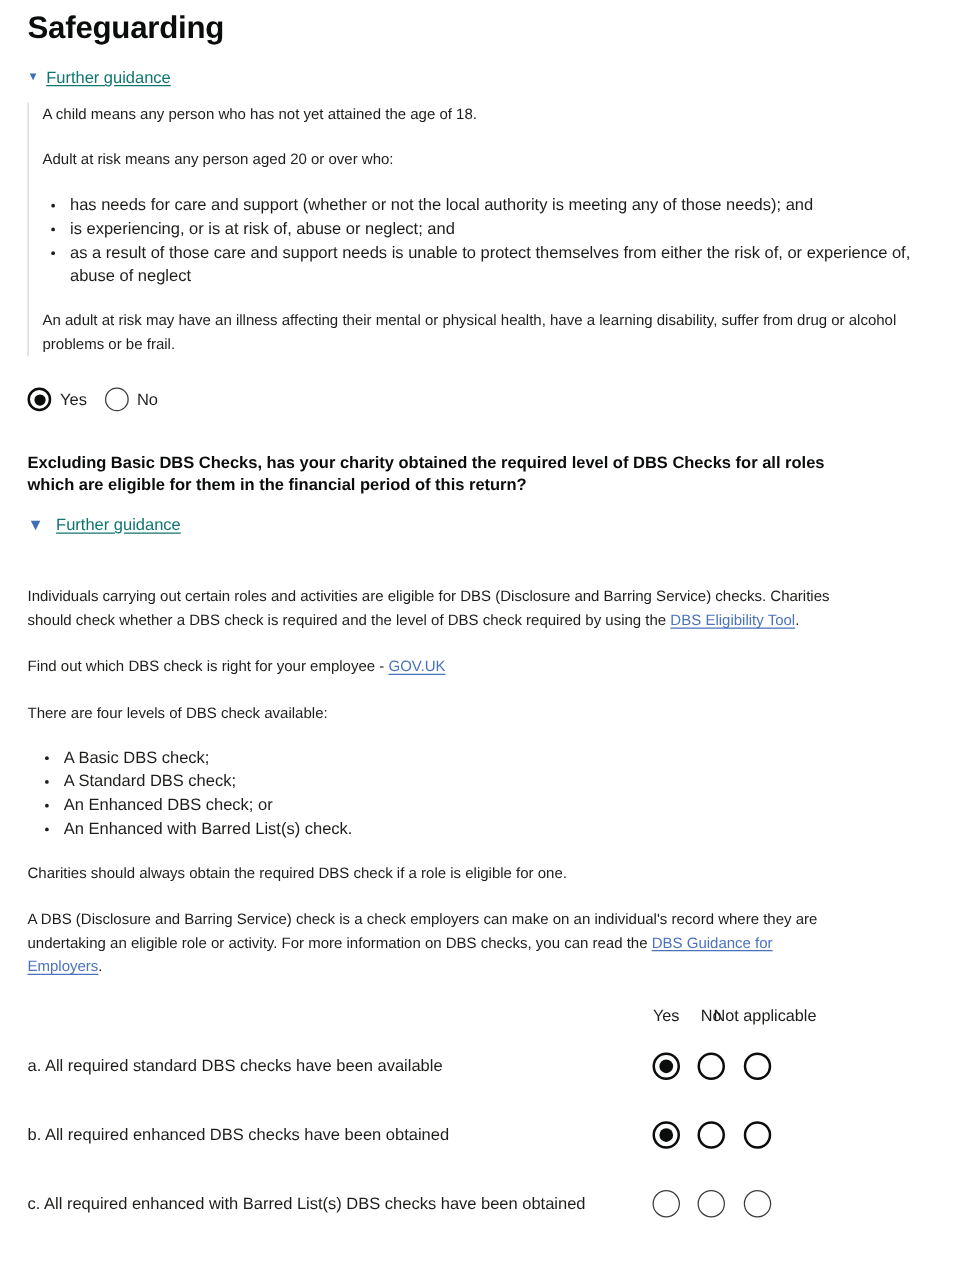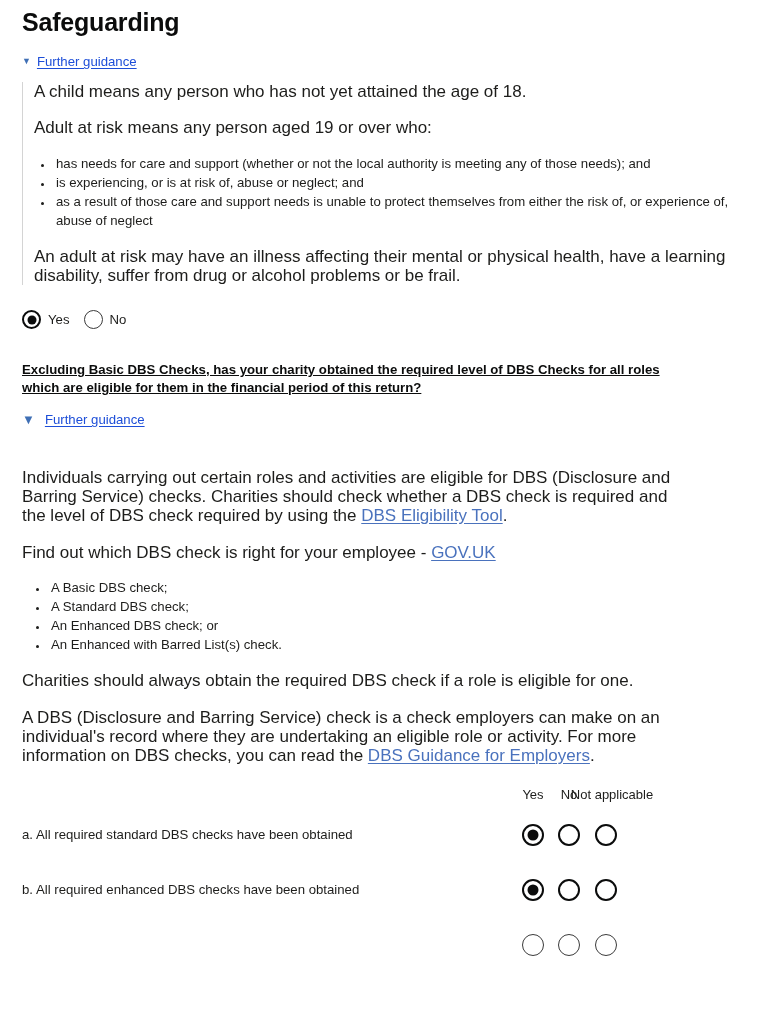--- a/index.html
+++ b/index.html
@@ -38,55 +38,55 @@
 
   
   .question {
     font-size: 13.2px;
     line-height: 18px;
     font-weight: bold;
     color: #0b0c0c;
     margin: 0;
   }
   .q1 { margin-top: 44px; }
-  .q2 { margin-top: 0; max-width: 652px; text-decoration: underline; }
+  .q2 { margin-top: 0; max-width: 652px; }
 
   
   .guidance-toggle {
     display: flex;
     align-items: center;
     margin-top: 14px;
     width: fit-content;
   }
   .tri {
     color: #3f6fb5;
     line-height: 1;
     display: inline-block;
   }
   .tri-small { font-size: 9px; margin-right: 6px; position: relative; top: 0px; }
   .tri-large { font-size: 13px; margin-right: 10px; position: relative; top: 0px; }
   .guidance-link {
     font-size: 13.2px;
     line-height: 17px;
-    color: #1d4ed8;
+    color: #0f766e;
     text-decoration: underline;
     text-underline-offset: 2px;
     cursor: pointer;
   }
 
   
   .guidance-body {
     border-left: 1px solid #d4d4d4;
     margin-top: 12px;
     padding: 0 0 0 11px;
     margin-left: 0px;
   }
   .guidance-body p,
   .plain-block p {
-    font-size: 17px;
+    font-size: 12px;
     line-height: 19px;
     margin: 0 0 0 0;
     color: #1d1d1b;
   }
   .guidance-body p + p { margin-top: 17px; }
   .guidance-body ul {
     margin: 17px 0 0 0;
     padding-left: 20px;
     list-style: disc;
   }
@@ -225,21 +225,21 @@
   <h1 class="page-title">Safeguarding</h1>
 
 
   <div class="guidance-toggle">
     <span class="tri tri-small">▼</span>
     <span class="guidance-link">Further guidance</span>
   </div>
 
   <div class="guidance-body">
     <p>A child means any person who has not yet attained the age of 18.</p>
-    <p>Adult at risk means any person aged 19 or over who:</p>
+    <p>Adult at risk means any person aged 20 or over who:</p>
     <ul>
       <li>has needs for care and support (whether or not the local authority is meeting any of those needs); and</li>
       <li>is experiencing, or is at risk of, abuse or neglect; and</li>
       <li>as a result of those care and support needs is unable to protect themselves from either the risk of, or experience of, abuse of neglect</li>
     </ul>
     <p>An adult at risk may have an illness affecting their mental or physical health, have a learning disability, suffer from drug or alcohol problems or be frail.</p>
   </div>
 
   <div class="yesno-row">
     <div class="yesno-item">
@@ -257,20 +257,21 @@
   <div class="guidance-toggle">
     <span class="tri tri-large">▼</span>
     <span class="guidance-link">Further guidance</span>
   </div>
 
   <div class="plain-block">
     <p><span>Individuals carrying out certain roles and activities are eligible for DBS (Disclosure and Barring Service) checks. Charities should check whether a DBS check is required and the level of DBS check required by using the </span><a class="inline-link">DBS Eligibility Tool</a><span>.</span></p>
 
     <p><span>Find out which DBS check is right for your employee - </span><a class="inline-link">GOV.UK</a></p>
 
+    <p>There are four levels of DBS check available:</p>
 
     <ul>
       <li>A Basic DBS check;</li>
       <li>A Standard DBS check;</li>
       <li>An Enhanced DBS check; or</li>
       <li>An Enhanced with Barred List(s) check.</li>
     </ul>
 
     <p>Charities should always obtain the required DBS check if a role is eligible for one.</p>
 
@@ -279,34 +280,35 @@
 
   <div class="matrix">
 
     <div class="matrix-head">
       <span class="col-head" style="left:511px;">Yes</span>
       <span class="col-head" style="left:547px;">No</span>
       <span class="col-head" style="left:590px;">Not applicable</span>
     </div>
 
     <div class="matrix-row">
-      <span class="row-label">a. All required standard DBS checks have been obtained</span>
+      <span class="row-label">a. All required standard DBS checks have been available</span>
       <span class="cell radio grid checked" style="left:511px;"></span>
       <span class="cell radio grid" style="left:547px;"></span>
       <span class="cell radio grid" style="left:584px;"></span>
     </div>
 
     <div class="matrix-row">
       <span class="row-label">b. All required enhanced DBS checks have been obtained</span>
       <span class="cell radio grid checked" style="left:511px;"></span>
       <span class="cell radio grid" style="left:547px;"></span>
       <span class="cell radio grid" style="left:584px;"></span>
     </div>
 
     <div class="matrix-row">
+      <span class="row-label">c. All required enhanced with Barred List(s) DBS checks have been obtained</span>
       <span class="cell radio grid thin" style="left:511px;"></span>
       <span class="cell radio grid thin" style="left:547px;"></span>
       <span class="cell radio grid thin" style="left:584px;"></span>
     </div>
 
   </div>
 
 </div>
 
 </body></html>

